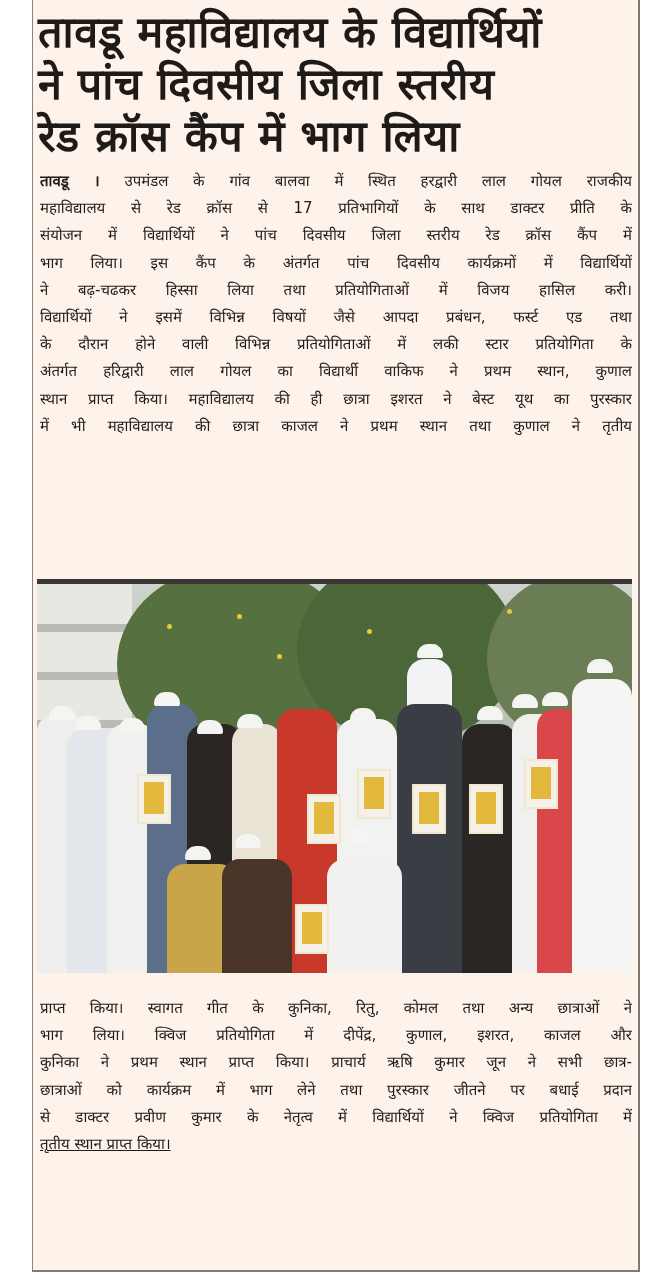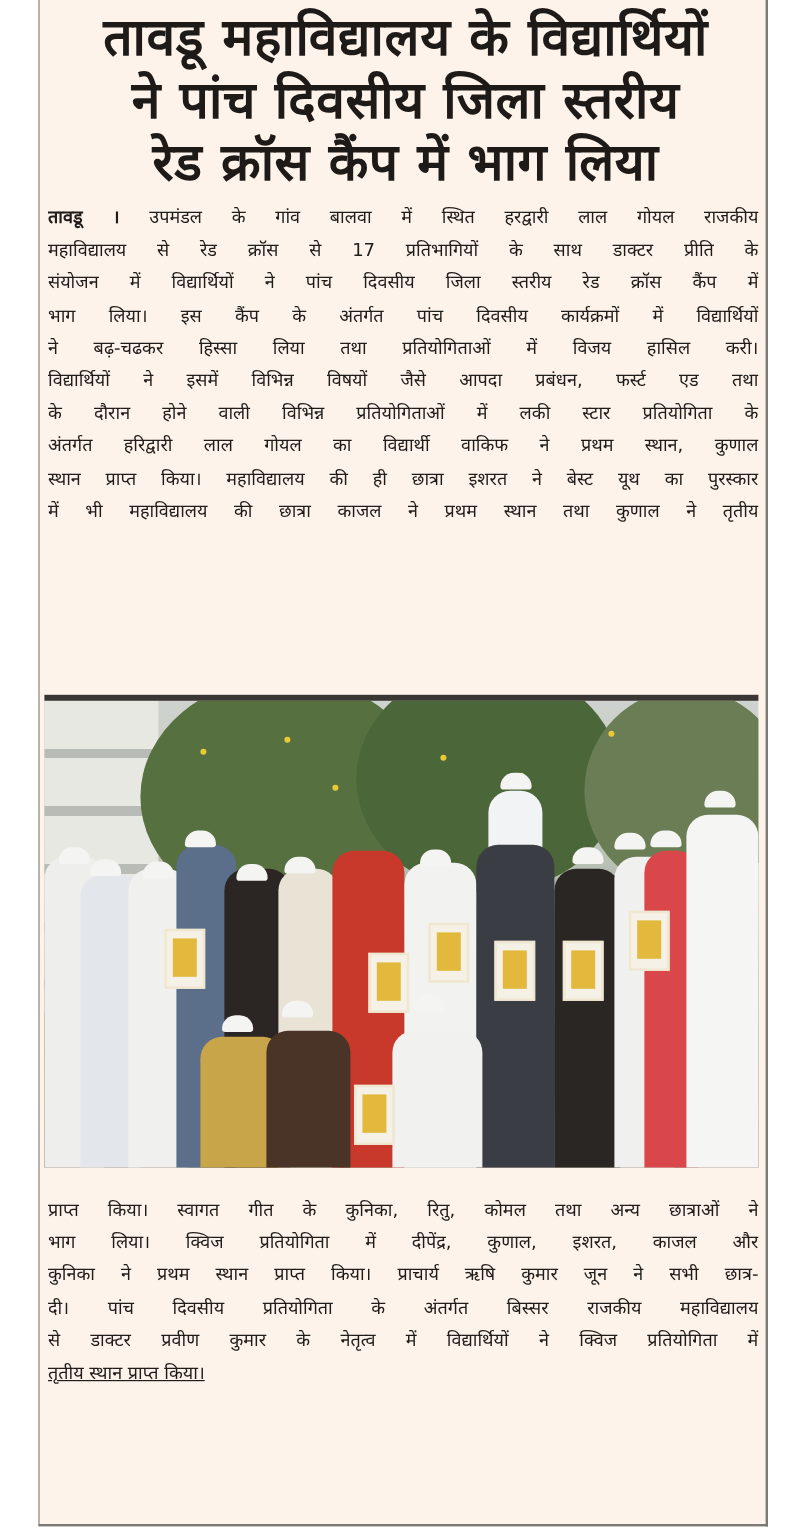--- a/index.html
+++ b/index.html
@@ -7,21 +7,21 @@
     width: 662px; height: 1280px; background: #ffffff; position: relative; overflow: hidden;
     font-family: "DejaVu Sans", sans-serif;
   }
   .clip {
     position: absolute; left: 32px; top: -2px; width: 608px; height: 1274px;
     background: #fdf3ea; border: 1px solid #8a8580; border-right: 2px solid #7d7974; border-bottom: 2px solid #7d7974;
     box-sizing: border-box;
   }
   .headline {
     position: absolute; left: 38px; top: 6px; width: 600px;
-    text-align: center; color: #1d1a18; font-weight: bold;
+    color: #1d1a18; font-weight: bold;
     font-family: "DejaVu Sans", sans-serif;
   }
   .headline .hl-line { display: block; font-size: 43px; line-height: 52px; letter-spacing: 0.5px; white-space: nowrap; }
   .body-text {
     position: absolute; left: 40px; width: 592px; color: #1f1c1a;
     font-size: 15px; line-height: 27.2px; text-align: justify; text-align-last: justify;
     font-family: "DejaVu Sans", sans-serif;
   }
   .body-text .ln { display: block; white-space: nowrap; overflow: hidden; text-align: justify; text-align-last: justify; }
   .body-text .ln.last { text-align-last: left; text-decoration: underline; }
@@ -119,16 +119,16 @@
   <div class="plaque" style="left:375px;top:200px;"></div>
   <div class="plaque" style="left:432px;top:200px;"></div>
   <div class="plaque" style="left:487px;top:175px;"></div>
   <div class="plaque" style="left:258px;top:320px;"></div>
 </div>
 
 <div class="body-text" style="top:995px;">
   <span class="ln">प्राप्त किया। स्वागत गीत के कुनिका, रितु, कोमल तथा अन्य छात्राओं ने</span>
   <span class="ln">भाग लिया। क्विज प्रतियोगिता में दीपेंद्र, कुणाल, इशरत, काजल और</span>
   <span class="ln">कुनिका ने प्रथम स्थान प्राप्त किया। प्राचार्य ऋषि कुमार जून ने सभी छात्र-</span>
-  <span class="ln">दी। पांच दिवसीय प्रतियोगिता के अंतर्गत  बिस्सर राजकीय महाविद्यालय</span>
+  <span class="ln">छात्राओं को कार्यक्रम में भाग लेने तथा पुरस्कार जीतने पर बधाई प्रदान</span>
   <span class="ln">से डाक्टर प्रवीण कुमार के नेतृत्व में विद्यार्थियों ने क्विज प्रतियोगिता में</span>
   <span class="ln last">तृतीय स्थान प्राप्त किया।</span>
 </div>
 
 </body></html>

